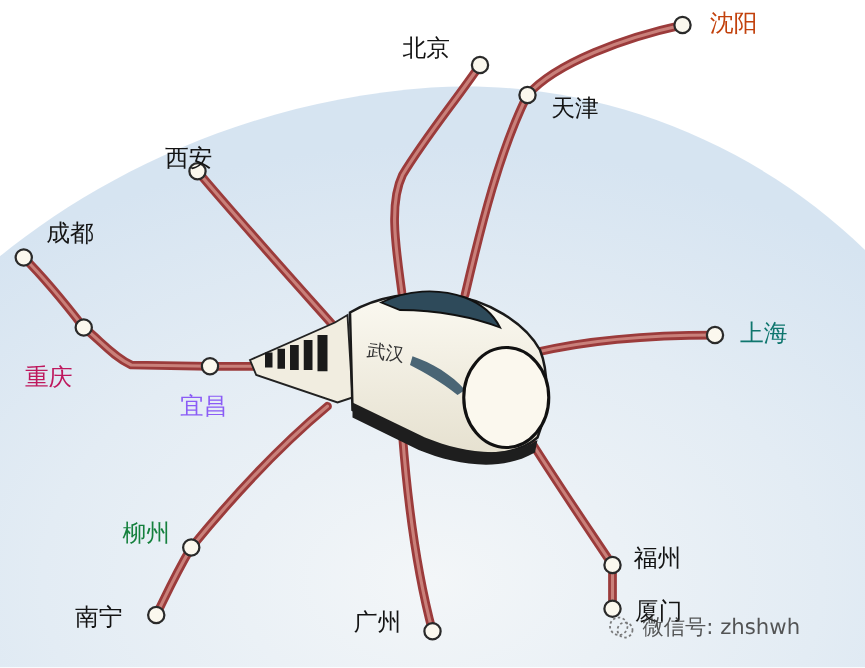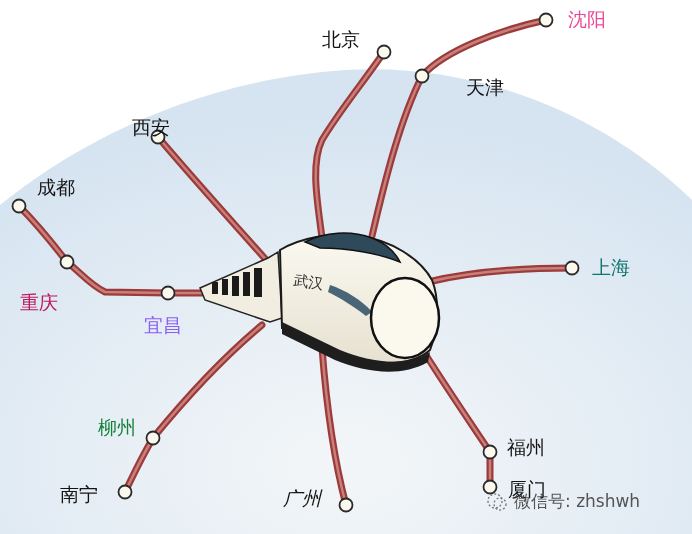--- a/index.html
+++ b/index.html
@@ -104,30 +104,30 @@
       <circle cx="153" cy="438" r="6.5" fill="#fbf8ee" stroke="#2a2a2a" stroke-width="1.8"></circle>
       <circle cx="125" cy="492" r="6.5" fill="#fbf8ee" stroke="#2a2a2a" stroke-width="1.8"></circle>
       <circle cx="346" cy="505" r="6.5" fill="#fbf8ee" stroke="#2a2a2a" stroke-width="1.8"></circle>
       <circle cx="490" cy="452" r="6.5" fill="#fbf8ee" stroke="#2a2a2a" stroke-width="1.8"></circle>
       <circle cx="490" cy="487" r="6.5" fill="#fbf8ee" stroke="#2a2a2a" stroke-width="1.8"></circle>
     </g>
 </svg>
 
 <div id="labels">
     <div class="city-label" style="left: 322px; top: 30px; color: rgb(20, 20, 20);">北京</div>
-    <div class="city-label" style="left: 568px; top: 10px; color: #ec4899;">沈阳</div>
-    <div class="city-label" style="left: 466px; top: 78px; color: rgb(20, 20, 20);">天津</div>
+    <div class="city-label" style="left: 568px; top: 10px; color: #c2410c;">沈阳</div>
+    <div class="city-label" style="left: 441px; top: 78px; color: rgb(20, 20, 20);">天津</div>
     <div class="city-label" style="left: 132px; top: 118px; color: rgb(20, 20, 20);">西安</div>
     <div class="city-label" style="left: 37px; top: 178px; color: rgb(20, 20, 20); text-align: center;">成都</div>
     <div class="city-label" style="left: 20px; top: 293px; color: #be185d;">重庆</div>
     <div class="city-label" style="left: 144px; top: 316px; color: #8b5cf6;">宜昌</div>
     <div class="city-label" style="left: 592px; top: 258px; color: #0f766e;">上海</div>
     <div class="city-label" style="left: 98px; top: 418px; color: #15803d;">柳州</div>
     <div class="city-label" style="left: 60px; top: 485px; color: rgb(20, 20, 20); font-family: Liberation Serif, serif;">南宁</div>
-    <div class="city-label" style="left: 283px; top: 489px; color: rgb(20, 20, 20); font-style: italic;">广州</div>
+    <div class="city-label" style="left: 283px; top: 489px; color: rgb(20, 20, 20);">广州</div>
     <div class="city-label" style="left: 507px; top: 438px; color: rgb(20, 20, 20);">福州</div>
     <div class="city-label" style="left: 508px; top: 480px; color: rgb(20, 20, 20);">厦门</div>
   </div>
 
 <div class="watermark">
   <svg class="wm-icon" viewBox="0 0 22 22">
     <circle cx="9" cy="10" r="7" fill="none" stroke="#666" stroke-width="1.4" stroke-dasharray="2 2"></circle>
     <circle cx="14" cy="13" r="6" fill="none" stroke="#666" stroke-width="1.4" stroke-dasharray="2 2"></circle>
   </svg>
   <span>微信号: zhshwh</span>

